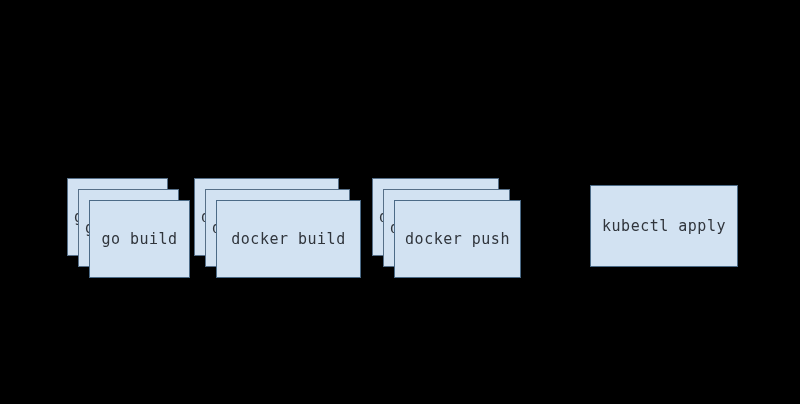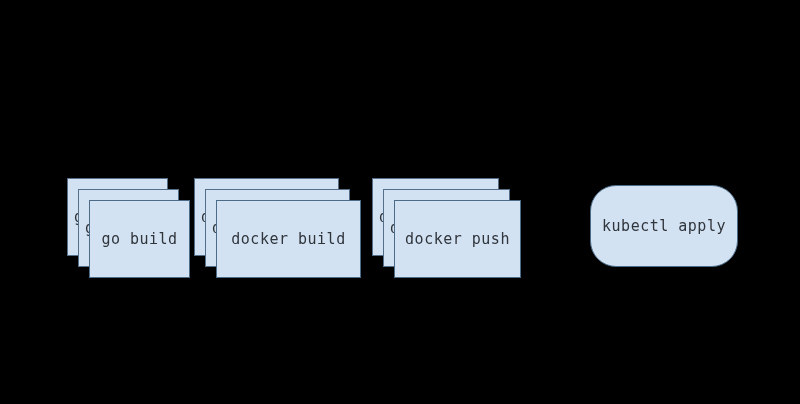--- a/index.html
+++ b/index.html
@@ -93,21 +93,21 @@
           <div class="card-label clip">docker push</div>
         </div>
         <div class="card back" style="left: 383px; top: 189px; width: 127px; height: 78px; z-index: 99;">
           <div class="card-label clip">docker push</div>
         </div>
         <div class="card" style="left: 394px; top: 200px; width: 127px; height: 78px; z-index: 100;">
           <div class="card-label">docker push</div>
         </div>
       </div>
       <div class="stack">
-        <div class="card" style="left: 590px; top: 185px; width: 148px; height: 82px; z-index: 100; border-radius: 26px;">
+        <div class="card" style="left: 590px; top: 185px; width: 148px; height: 82px; z-index: 100;">
           <div class="card-label">kubectl apply</div>
         </div>
       </div>
     </div>
   <svg class="arrow-layer" id="arrow-layer" viewBox="0 0 800 404" width="800" height="404">
     <defs>
       <marker id="arrowhead" markerWidth="7" markerHeight="7" refX="6" refY="3" orient="auto" markerUnits="userSpaceOnUse">
         <path d="M0,0 L7,3 L0,6 z" fill="#000000"></path>
       </marker>
     </defs>

